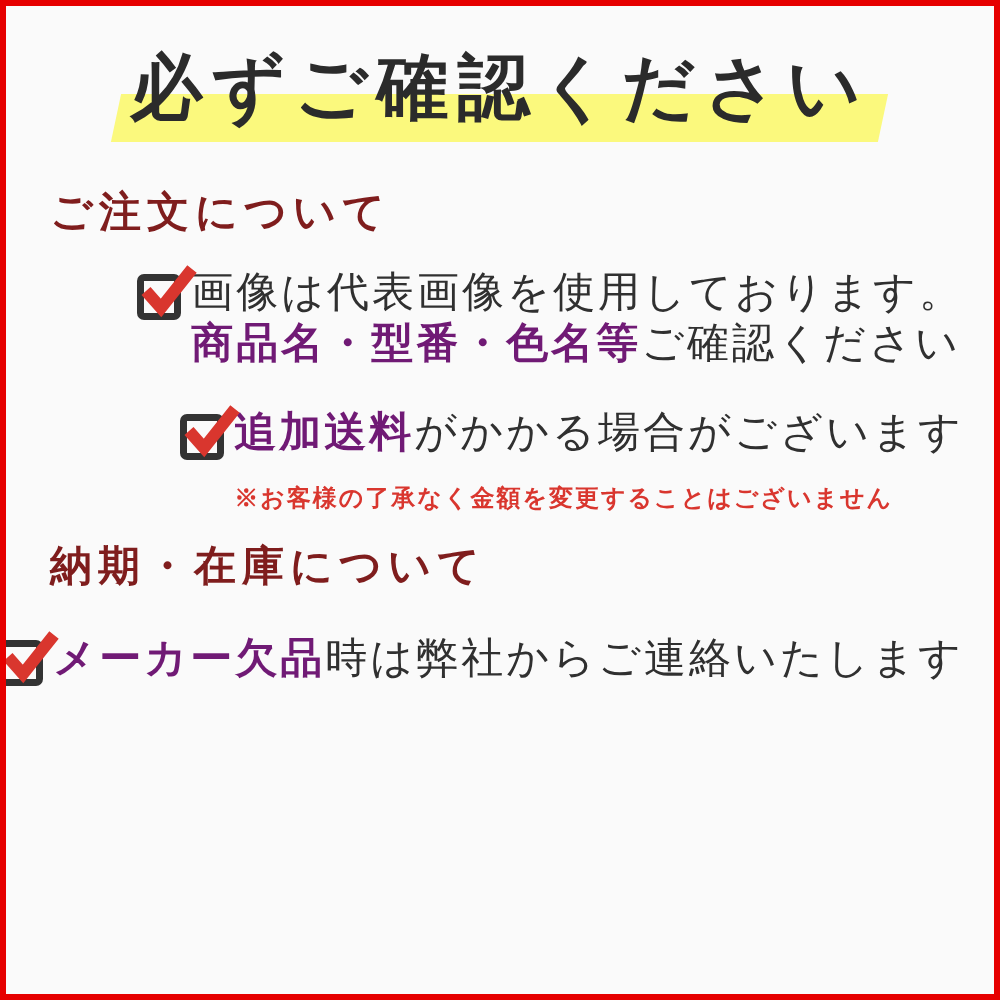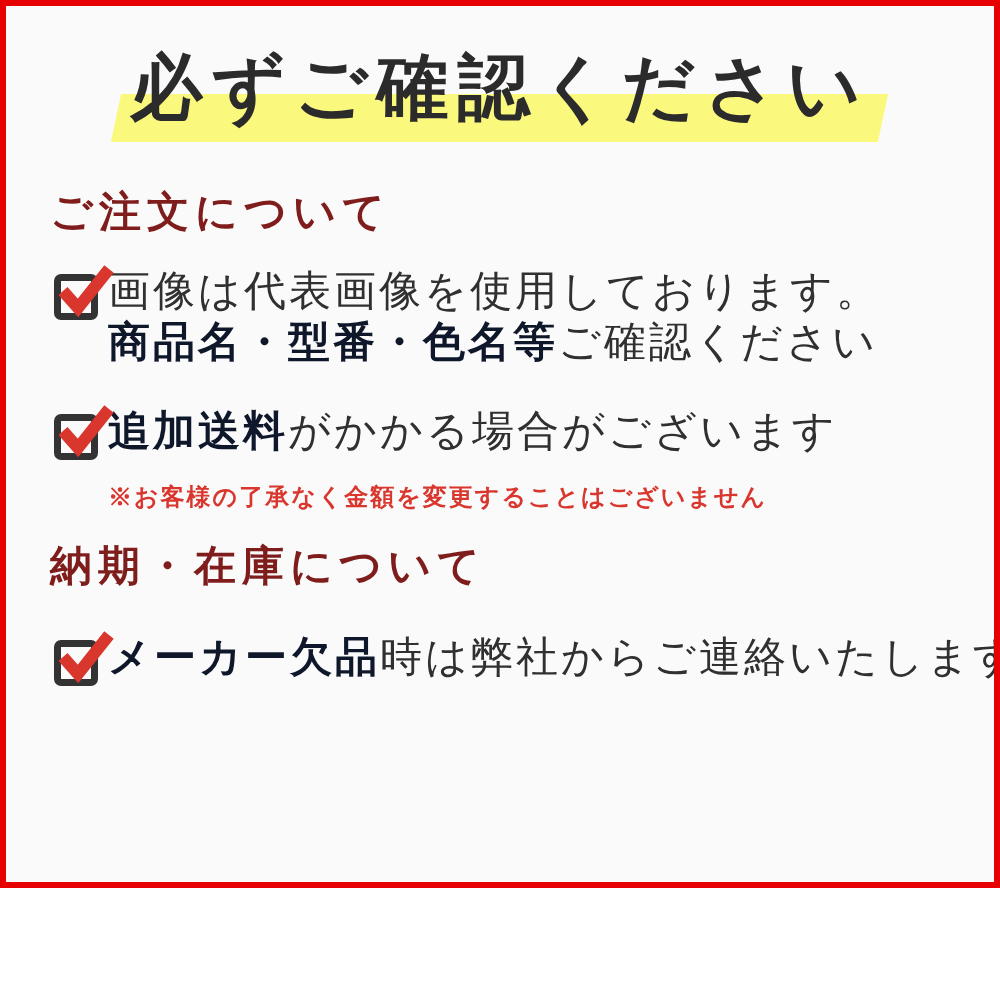--- a/index.html
+++ b/index.html
@@ -1,23 +1,23 @@
 <!DOCTYPE html>
 <html><head>
 <meta charset="utf-8">
 <style>
   html, body { margin: 0; padding: 0; background: #ffffff; }
   .page {
     position: relative;
     width: 1000px;
-    height: 888px;
+    height: 1000px;
     box-sizing: border-box;
     border: 6px solid #e60000;
     background: #fafafa;
-    font-family: Liberation Serif, serif;
+    font-family: Liberation Sans, sans-serif;
     color: #303030;
     overflow: hidden;
   }
 
   
   .title-row {
     text-align: center;
     margin-top: 34px;
     height: 110px;
   }
@@ -54,20 +54,21 @@
     color: #7f1d1d;
     white-space: nowrap;
   }
   .section-heading.second { margin-top: 26px; }
 
   
   .item {
     display: flex;
     align-items: flex-start;
     margin: 26px 30px 0 48px;
+    justify-content: flex-end;
   }
   .checkbox {
     position: relative;
     flex: 0 0 auto;
     width: 30px;
     height: 32px;
     border: 7px solid #333333;
     border-radius: 7px;
     margin-top: 8px;
     background: transparent;
@@ -82,21 +83,21 @@
   }
   .item-text {
     margin-left = 10px;
     margin-left: 10px;
     font-size: 42px;
     line-height: 1.22;
     letter-spacing: 3px;
     color: #303030;
     white-space: nowrap;
   }
-  .red { color: #0f172a; font-weight: 700; }
+  .red { color: #701a75; font-weight: 700; }
   .dark { color: #303030; }
   .note-line {
     font-size: 24px;
     letter-spacing: 2px;
     font-weight: 700;
     color: #d9362e;
     margin-top: 25px;
     white-space: nowrap;
   }
   .gap-lg { margin-top: 38px; }

